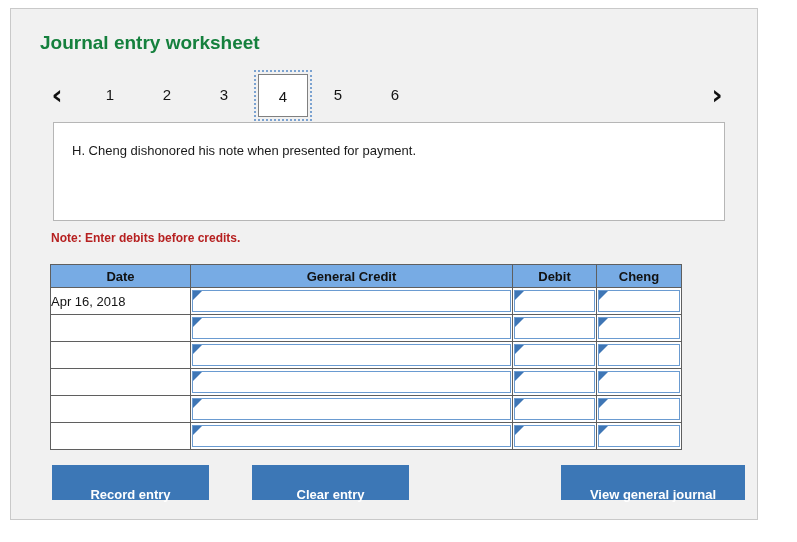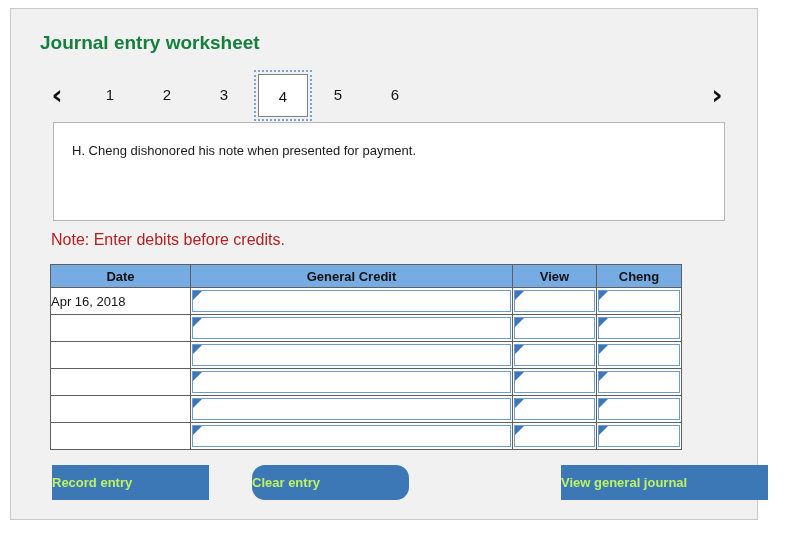--- a/index.html
+++ b/index.html
@@ -112,22 +112,22 @@
     font-size: 13px;
     color: #1a1a1a;
     white-space: nowrap;
   }
 
   
   .note {
     position: absolute;
     left: 40px;
     top: 222px;
-    font-size: 16px;
-    font-weight: normal;
+    font-size: 12px;
+    font-weight: bold;
     color: #b62020;
     white-space: nowrap;
   }
 
   
   .jtable {
     position: absolute;
     left: 39px;
     top: 255px;
     width: 631px;
@@ -197,35 +197,35 @@
     color: #141414;
     padding: 0 2px;
     box-sizing: border-box;
   }
   .cellbox.num input { text-align: right; }
 
   
   .btn {
     position: absolute;
     background: #3c77b6;
-    color: #bef264;
+    color: #ffffff;
     border: none;
     font-family: "Liberation Sans", sans-serif;
     font-size: 13px;
     font-weight: bold;
     height: 35px;
     cursor: pointer;
-    padding: 0;
-    text-align: left;
+    padding: 12px;
+    text-align: center;
     line-height: 35px;
     box-sizing: border-box;
   }
   .btn-record { left: 41px;  top: 456px; width: 157px; }
-  .btn-clear  { left: 241px; top: 456px; width: 157px; border-radius: 13px; }
-  .btn-view   { left: 550px; top: 456px; width: 207px; }
+  .btn-clear  { left: 241px; top: 456px; width: 157px; }
+  .btn-view   { left: 550px; top: 456px; width: 184px; }
 </style>
 </head>
 <body>
 
 <div class="panel">
 
   <div class="worksheet-title">Journal entry worksheet</div>
 
   <div class="pager">
     <div class="chev chev-prev">‹</div>
@@ -250,21 +250,21 @@
     <colgroup>
       <col class="col-date">
         <col class="col-gj">
         <col class="col-deb">
         <col class="col-cre">
     </colgroup>
     <thead>
       <tr>
         <th>Date</th>
         <th>General Credit</th>
-        <th>View</th>
+        <th>Debit</th>
         <th>Cheng</th>
       </tr>
     </thead>
     <tbody>
         <tr>
           <td class="date-cell">Apr 16, 2018</td>
           <td>
             <div class="cellbox">
               <input type="text" value="" style="">
             </div>

